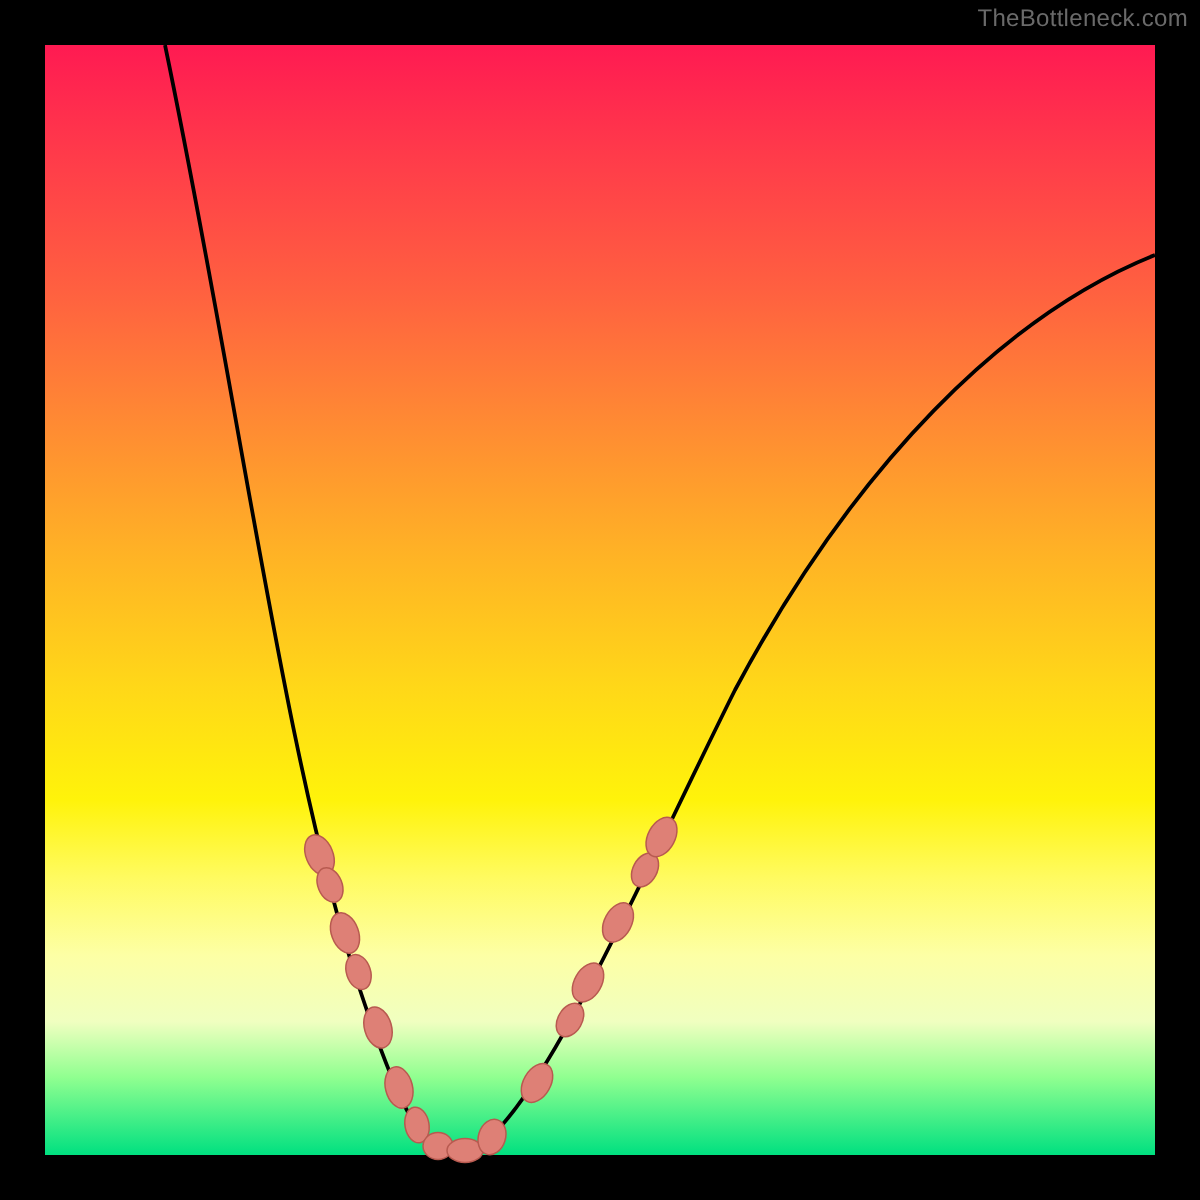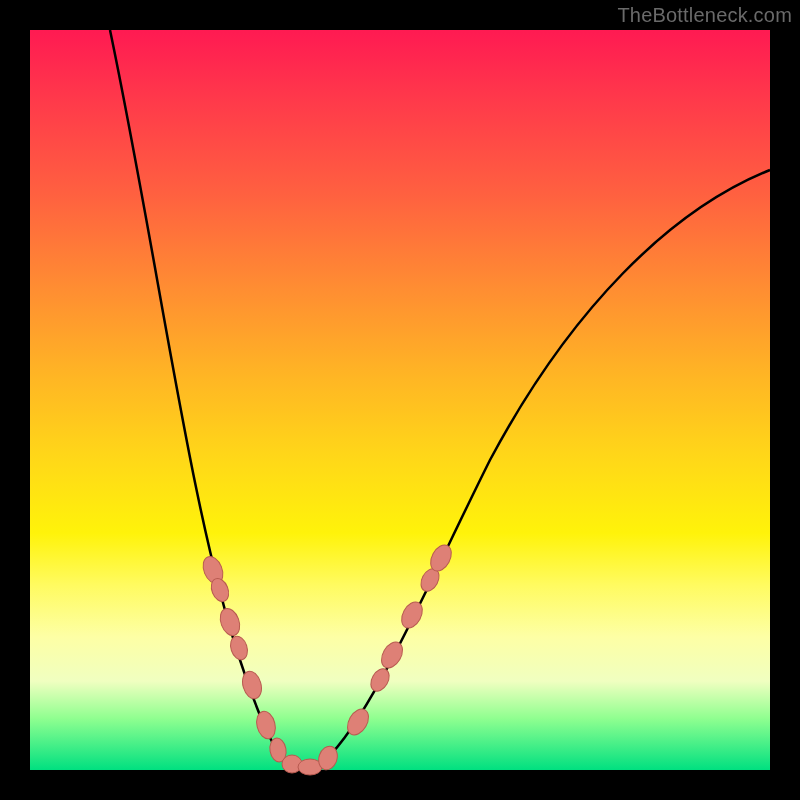--- a/index.html
+++ b/index.html
@@ -28,21 +28,21 @@
       #fdffa5 82%,
       #f0ffc0 88%,
       #90ff90 93%,
       #00e080 100%);
   }
   .watermark {
     position: absolute;
     top: 4px;
     right: 8px;
     font-family: Arial, Helvetica, sans-serif;
-    font-size: 20px;
+    font-size: 16px;
     font-weight: 500;
     color: #6a6a6a;
     letter-spacing: 0.2px;
   }
   svg.curve {
     position: absolute;
     left: 0; top: 0;
     width: 740px;
     height: 740px;
     overflow: visible;

